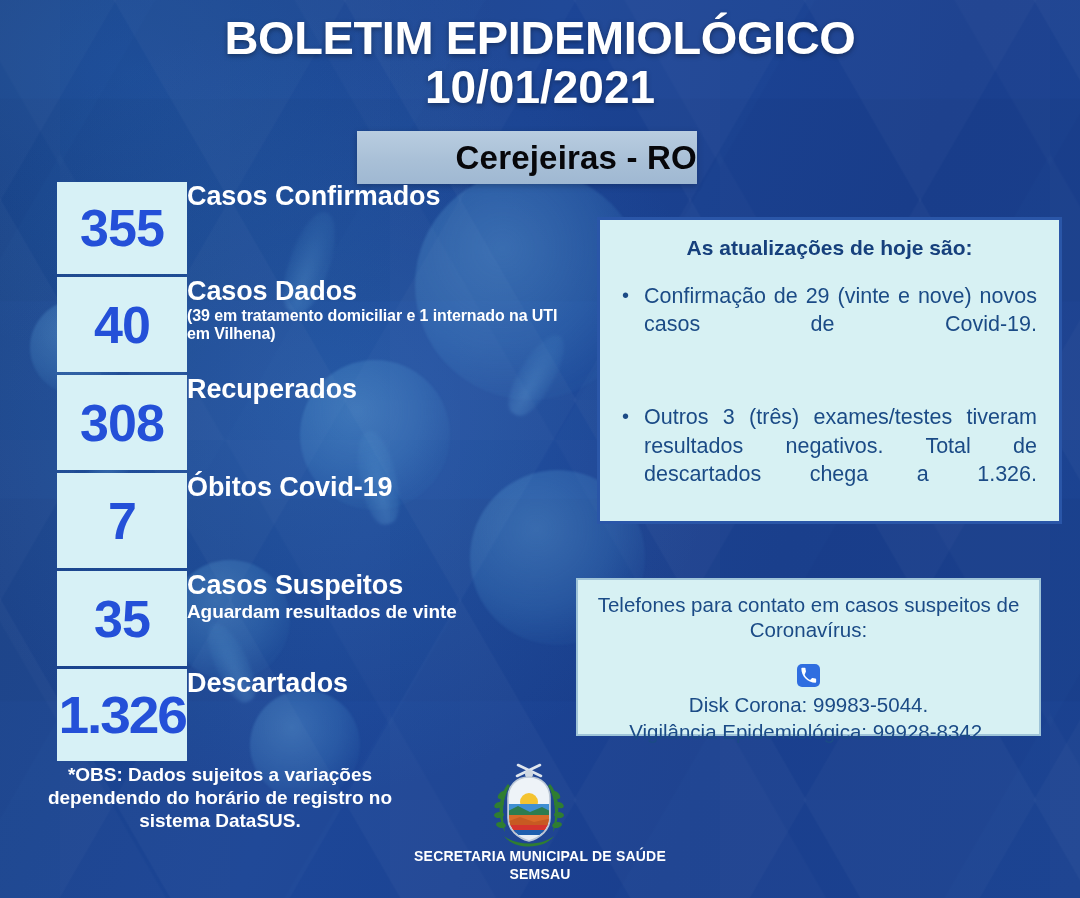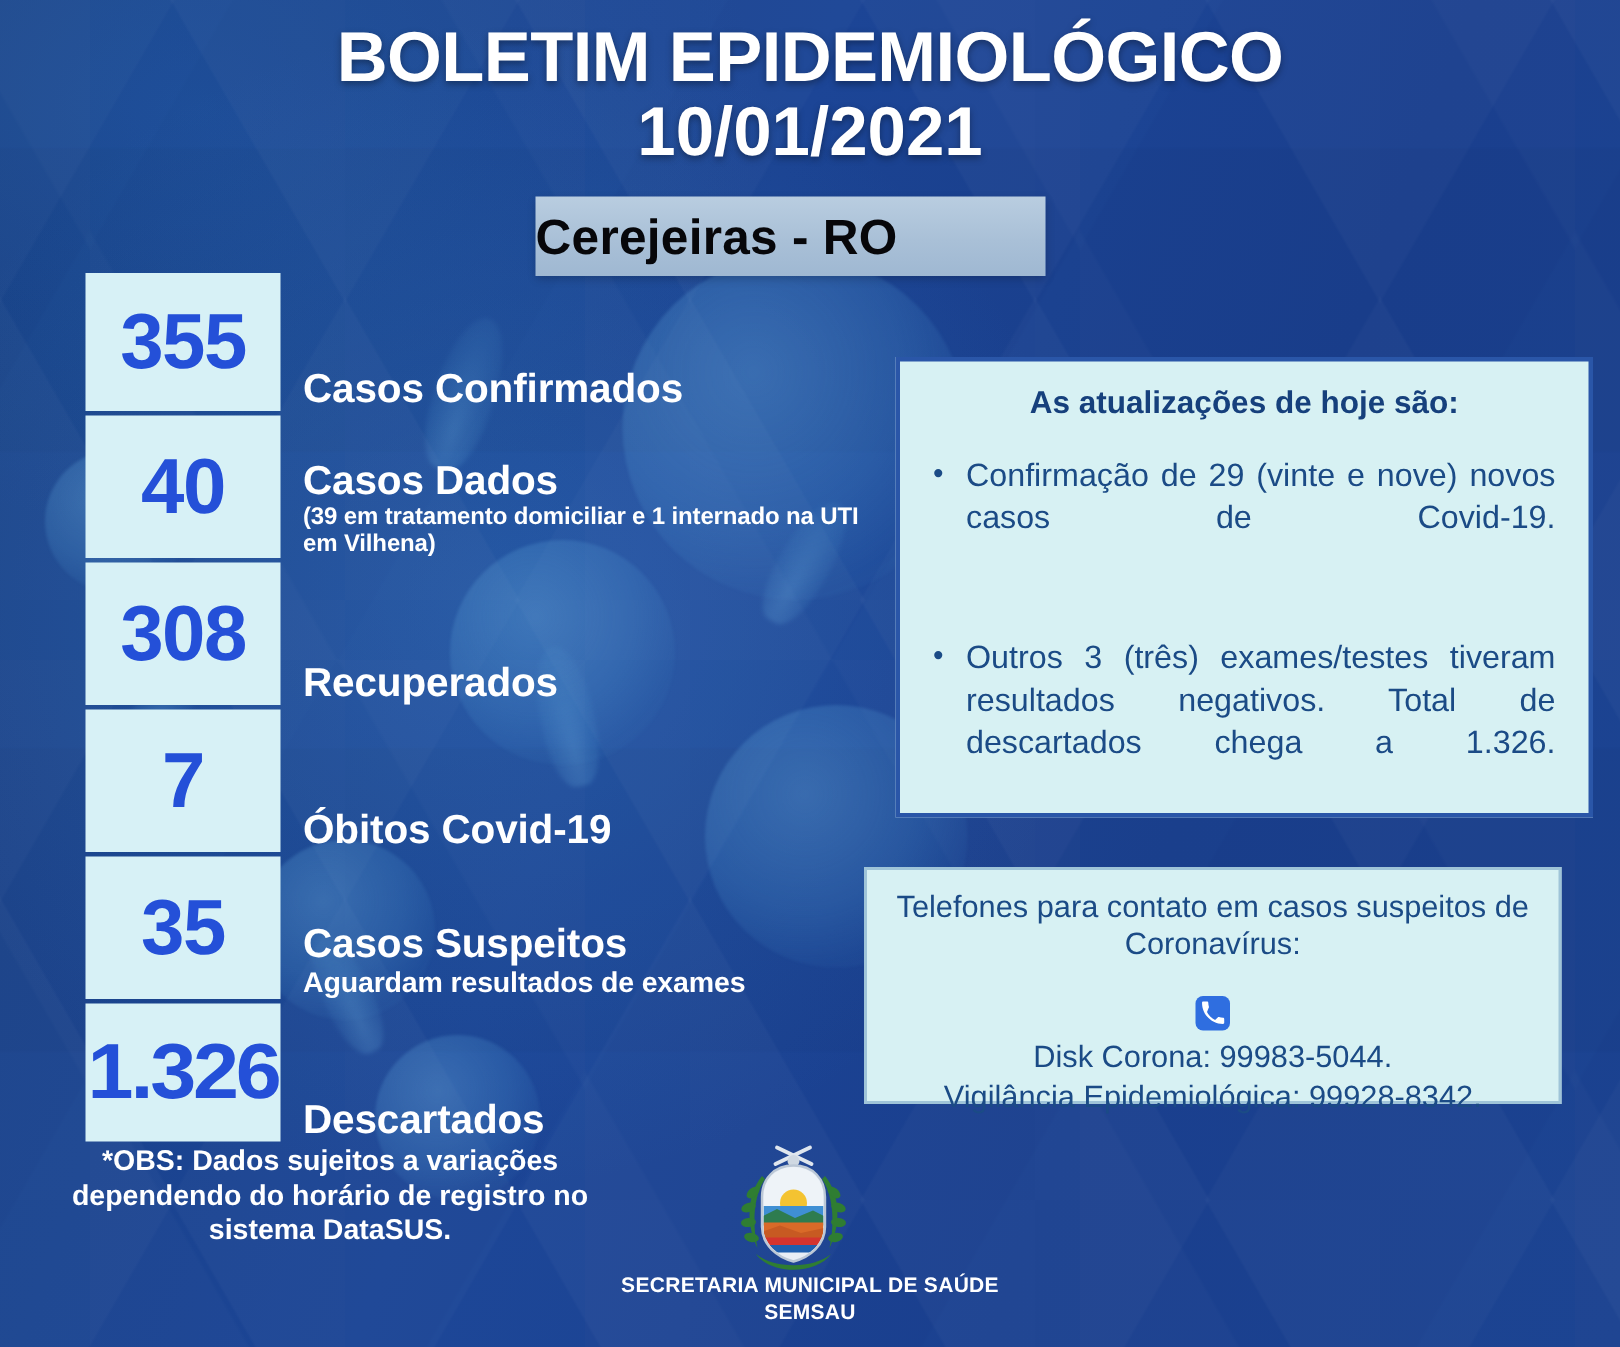--- a/index.html
+++ b/index.html
@@ -88,21 +88,21 @@
   }
   .city-band {
     position: absolute;
     top: 131px;
     left: 357px;
     width: 340px;
     height: 53px;
     background: linear-gradient(180deg, #b9cde0 0%, #a9c0d7 55%, #9fb8d2 100%);
     display: flex;
     align-items: center;
-    justify-content: flex-start;
+    justify-content: flex-end;
     box-shadow: 0 2px 6px rgba(0,0,0,.22);
   }
   .city-band span {
     color: #07070a;
     font-size: 33px;
     font-weight: bold;
     letter-spacing: .2px;
   }
 
   
@@ -131,24 +131,23 @@
     color: #2450d8;
     font-weight: bold;
     font-size: 52px;
     line-height: 1;
     letter-spacing: -1px;
     white-space: nowrap;
   }
   .stat-num.wide { font-size: 52px; letter-spacing: -2px; transform: scaleX(1.06); }
   .stat-text {
     flex: 1;
-    padding-left: 15px;
     display: flex;
     flex-direction: column;
-    justify-content: flex-end;
+    justify-content: flex-start;
   }
   .stat-label {
     color: #ffffff;
     font-size: 27px;
     font-weight: bold;
     line-height: 1.08;
     letter-spacing: -0.1px;
   }
   .stat-sub {
     color: #ffffff;
@@ -160,21 +159,21 @@
   }
 
   
   .panel {
     position: absolute;
     background: #d7f1f3;
     border: 3px solid #2a56a8;
   }
   #updates-panel {
     left: 597px;
-    top: 238px;
+    top: 217px;
     width: 465px;
     height: 307px;
     box-sizing: border-box;
     padding: 16px 22px 10px 22px;
   }
   .updates-title {
     text-align: center;
     color: #16407c;
     font-size: 21px;
     font-weight: bold;
@@ -336,21 +335,21 @@
         <div class="stat-label">Óbitos Covid-19</div>
       </div>
     </div>
 
     <div class="stat-row" style="height:95px;">
       <div class="stat-box">
         <span class="stat-num">35</span>
       </div>
       <div class="stat-text">
         <div class="stat-label">Casos Suspeitos</div>
-        <div class="stat-sub" style="font-size:19px;">Aguardam resultados de exames</div>
+        <div class="stat-sub" style="font-size:19px;">Aguardam resultados de vinte</div>
       </div>
     </div>
 
     <div class="stat-row" style="height:92px;">
       <div class="stat-box">
         <span class="stat-num wide">1.326</span>
       </div>
       <div class="stat-text">
         <div class="stat-label">Descartados</div>
       </div>

